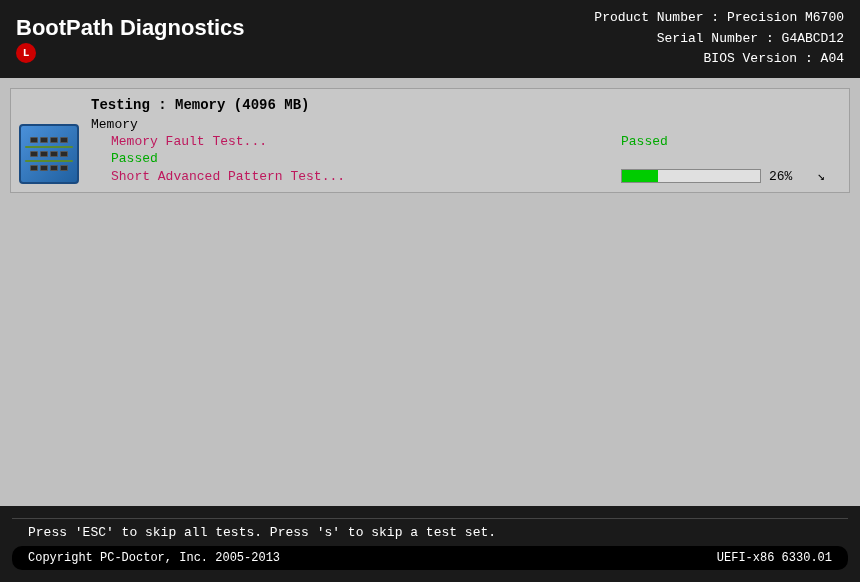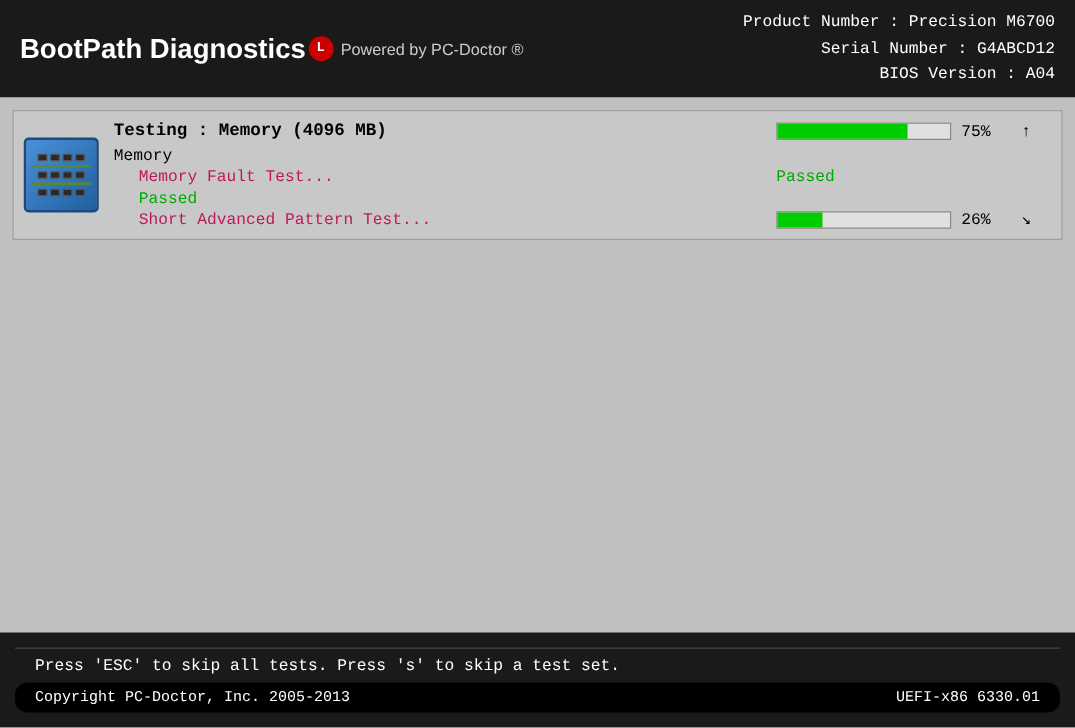--- a/index.html
+++ b/index.html
@@ -17,20 +17,21 @@
     #header {
       background: #1a1a1a;
       display: flex;
       justify-content: space-between;
       align-items: center;
       padding: 8px 16px;
       height: 78px;
     }
     #header-left {
       display: flex;
+      flex-direction: column;
       gap: 2px;
     }
     #app-title {
       color: #ffffff;
       font-size: 22px;
       font-weight: bold;
       font-family: Arial, sans-serif;
     }
     #powered-by {
       display: flex;
@@ -69,21 +70,21 @@
       padding: 10px;
       display: flex;
       flex-direction: column;
     }
 
     
     #test-item {
       background: #c8c8c8;
       border: 1px solid #a0a0a0;
       display: flex;
-      align-items: center;
+      align-items: flex-end;
       padding: 8px;
       gap: 12px;
     }
 
     
     .memory-icon {
       width: 60px;
       height: 60px;
       background: linear-gradient(135deg, #4a90d9, #2060a0);
       border: 2px solid #1a4a80;
@@ -226,21 +227,20 @@
 </head>
 <body>
 
 <div id="header">
   <div id="header-left">
     <div id="app-title">BootPath Diagnostics</div>
     <div id="powered-by">
       <div class="pcd-logo">
         <span>L</span>
       </div>
-      <span id="powered-by-text">Powered by PC-Doctor ®</span>
     </div>
   </div>
   <div id="header-right">
     <div>
       <span>Product Number</span>
       <span> : </span>
       <span>Precision M6700</span>
     </div>
     <div>
       <span>Serial Number</span>
@@ -278,27 +278,20 @@
         <div class="memory-chip"></div>
         <div class="memory-chip"></div>
         <div class="memory-chip"></div>
       </div>
     </div>
 
     <div id="test-details">
 
       <div class="main-test-row">
         <span class="test-title">Testing : Memory (4096 MB)</span>
-        <div class="main-test-right">
-          <div class="progress-bar-container">
-            <div class="progress-bar-fill" style="width:75%"></div>
-          </div>
-          <span class="progress-percent">75%</span>
-          <span class="spinner">↑</span>
-        </div>
       </div>
 
       <div class="test-category">Memory</div>
 
       <div class="test-sub-row">
         <span class="test-sub-name">Memory Fault Test...</span>
         <div class="test-sub-right">
           <span class="status-passed">Passed</span>
         </div>
       </div>

